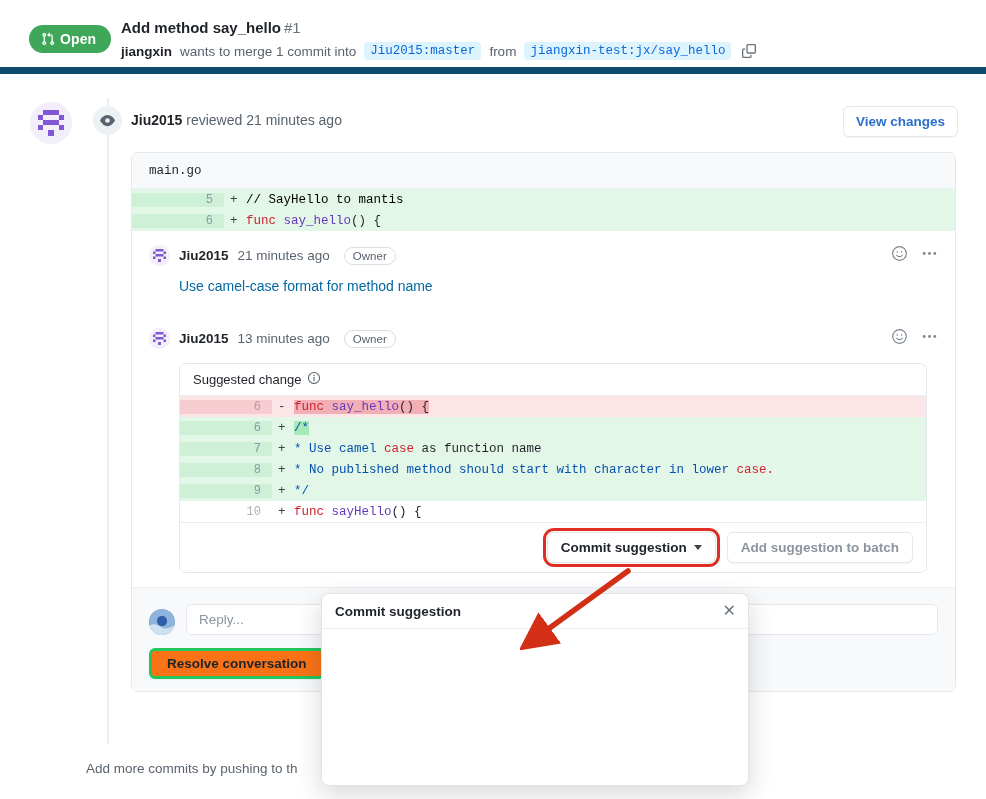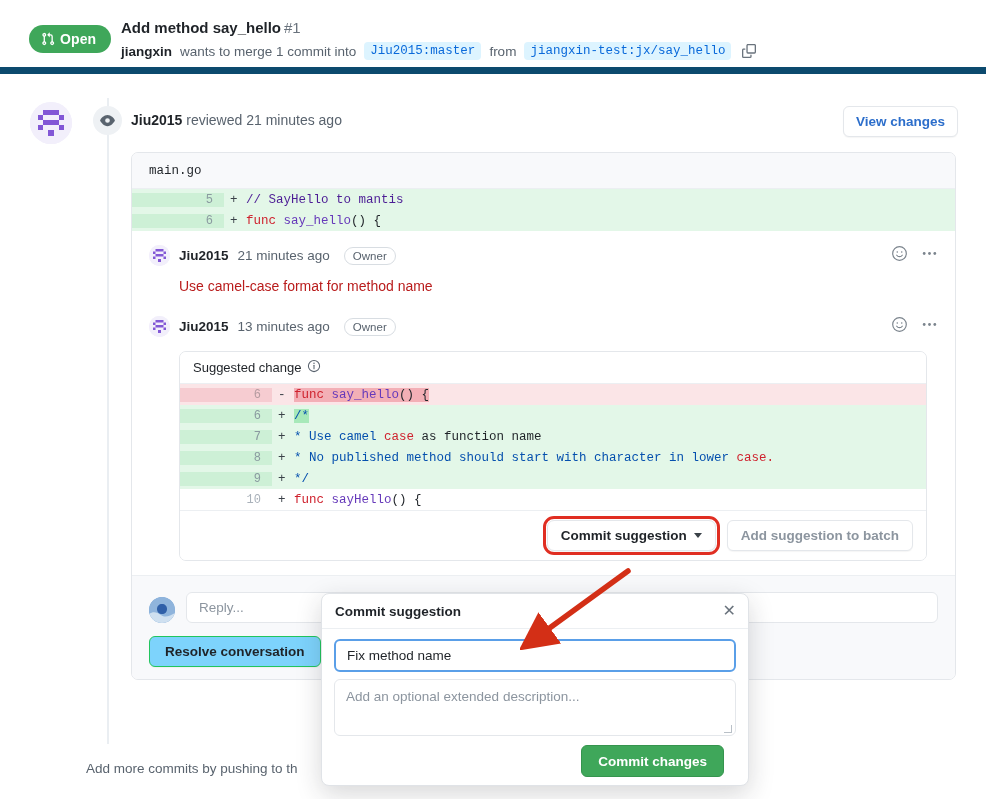--- a/index.html
+++ b/index.html
@@ -99,39 +99,39 @@
   .ln {
     width: 92px; text-align: right; padding-right: 11px;
     color: #a9b1ba; font-size: 12px; user-select: none; flex: none;
   }
   .ln.add { background: #cdf0d6; color: #8a9aa0; }
   .ln.del { background: #f6ccd1; color: #b49ba0; }
   .sign { width: 22px; padding-left: 6px; color: #3a4148; flex: none; }
   .code { white-space: pre; color: #1f2328; }
   .kw { color: #cf222e; }
   .fn { color: #6639ba; }
-  .cmt { color: #4c1d95; }
+  .cmt { color: #000000; }
   .ast { color: #0550ae; }
   .hl-add { background: #a7e9b9; }
   .hl-del { background: #f3afb6; }
 
   
   .inline-comment { padding: 14px 17px 0 17px; }
   .ic-head { display: flex; align-items: center; gap: 9px; position: relative; }
   .mini-avatar { width: 21px; height: 21px; border-radius: 50%;
     background: #f1effa; overflow: hidden; flex: none; }
   .ic-user { font-size: 13.5px; font-weight: 700; color: #1f2328; }
   .ic-time { font-size: 13.5px; color: #59636e; }
   .owner-pill {
     font-size: 11.5px; color: #59636e; border: 1px solid #d8dde2;
     border-radius: 20px; padding: 2px 8px; margin-left: 5px;
   }
   .ic-actions { position: absolute; right: 0; top: 0;
     display: flex; align-items: center; gap: 13px; color: #7b848d; }
-  .ic-body { font-size: 14px; color: #b91c1c; margin: 12px 0 2px 30px; }
+  .ic-body { font-size: 14px; color: #0369a1; margin: 12px 0 14px 30px; }
 
   
   .suggest-box {
     margin: 14px 15px 0 30px; border: 1px solid #e4e7eb; border-radius: 7px;
     overflow: hidden; background: #fff; width: 748px;
   }
   .suggest-head {
     height: 32px; display: flex; align-items: center; gap: 6px;
     padding-left: 13px; font-size: 13px; color: #1f2328;
     border-bottom: 1px solid #eceff2; background: #fff;
@@ -165,21 +165,21 @@
   .reply-input {
     flex: 1; height: 31px; background: #fff; border: 1px solid #e4e7eb;
     border-radius: 6px; display: flex; align-items: center; padding: 0 12px;
     font-size: 13.5px; color: #8c959f;
   }
   .resolve-row {
     background: #f8f9fb; height: 56px; display: flex; align-items: center;
     padding: 0 17px;
   }
   .resolve-btn {
-    height: 31px; border: 1px solid #22c55e; border-radius: 6px; background: #7dd3fc;
+    height: 31px; border: 3px solid #22c55e; border-radius: 6px; background: #f97316;
     font-size: 13.5px; font-weight: 700; color: #1f2328;
     display: flex; align-items: center; padding: 0 15px;
     box-shadow: 0 1px 1px rgba(27,31,36,.04);
   }
 
   .footer-note {
     position: absolute; left: 86px; top: 761px;
     font-size: 13.5px; color: #59636e; white-space: nowrap;
   }
 
@@ -457,30 +457,20 @@
 
   </div>
 
   <div class="footer-note">Add more commits by pushing to th</div>
 
   <div class="dialog">
     <div class="dialog-head">
       <span class="dialog-title">Commit suggestion</span>
       <span class="dialog-close">✕</span>
     </div>
-    <div class="dialog-body">
-      <div class="commit-title-input">Fix method name</div>
-      <div class="commit-desc-input">
-        <span>Add an optional extended description...</span>
-        <span class="resize-grip"></span>
-      </div>
-      <div class="dialog-foot">
-        <div class="commit-changes-btn">Commit changes</div>
-      </div>
-    </div>
   </div>
 
   <div class="arrow-annot">
     <svg width="120" height="85" viewBox="0 0 120 85">
       <defs>
         <marker id="ah" markerWidth="7" markerHeight="7" refX="2.2" refY="3.5" orient="auto">
           <path d="M0,0 L7,3.5 L0,7 z" fill="#d32f16"></path>
         </marker>
       </defs>
       <line x1="108" y1="6" x2="20" y2="70" stroke="#d32f16" stroke-width="5.5" stroke-linecap="round" marker-end="url(#ah)"></line>

